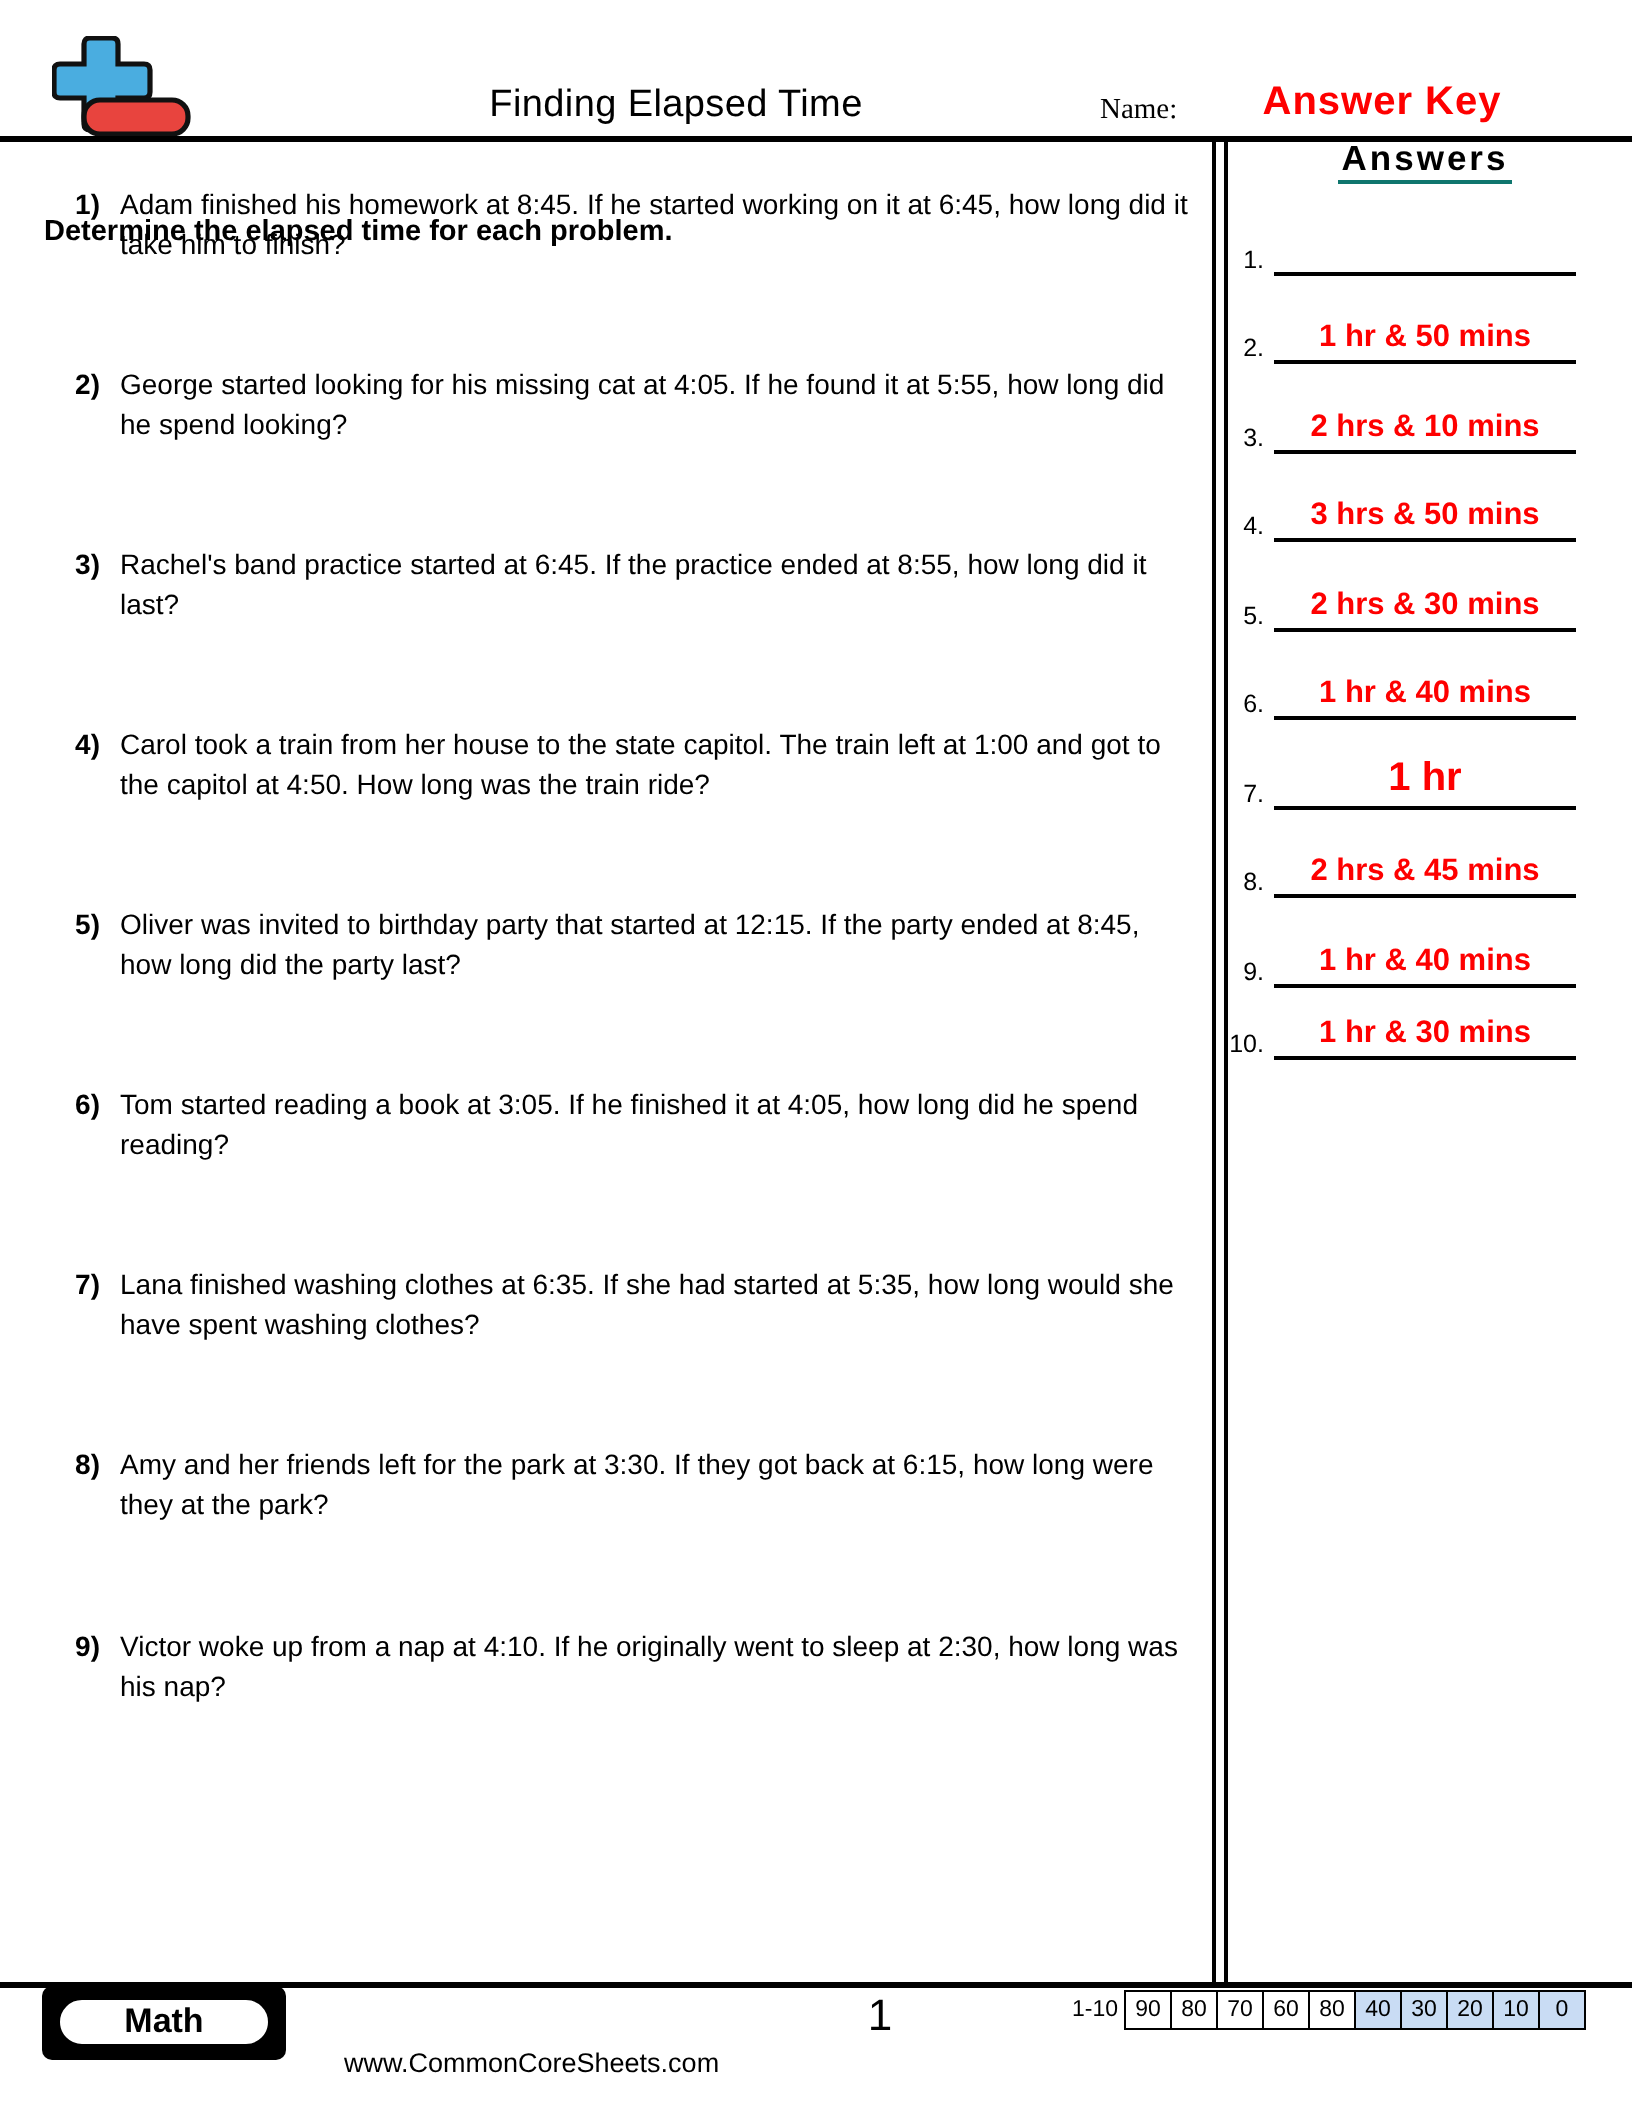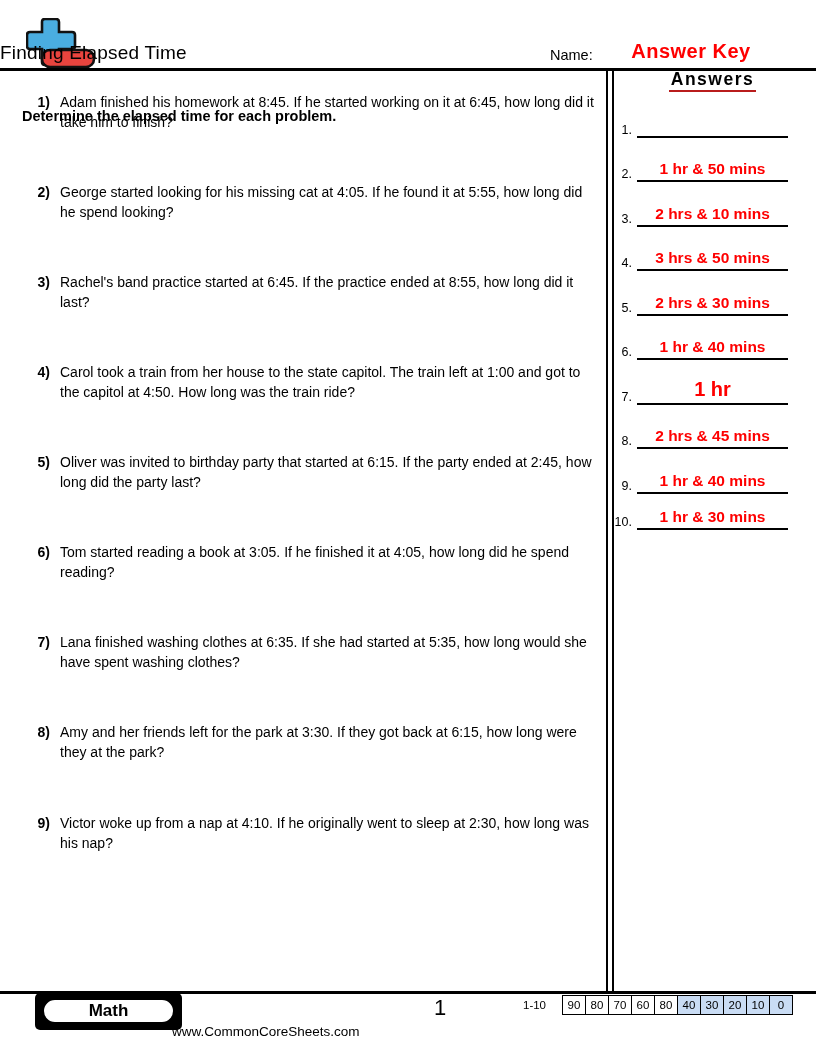--- a/index.html
+++ b/index.html
@@ -7,24 +7,24 @@
     position:relative; width:816px; height:1056px; margin:0 auto;
     background:#fff; color:#000;
     font-family:"Liberation Sans", sans-serif;
     overflow:hidden;
   }
   
   .logo { position:absolute; left:26px; top:18px; }
   .logo-plus  { fill:var(--logo-blue); stroke:#111; stroke-width:2.6px; }
   .logo-minus { fill:var(--logo-red);  stroke:#111; stroke-width:2.6px; }
   .page-title {
-    position:absolute; left:0; top:42px; width:676px; text-align:left;
+    position:absolute; left:0; top:42px; width:676px; text-align:center;
     font-size:19px; letter-spacing:0.2px;
   }
-  .name-label { position:absolute; left:550px; top:47px; font-size:14.5px; }
+  .name-label { position:absolute; left:550px; top:47px; font-size:14.5px;font-family:Liberation Serif, serif; }
   .answer-key {
     position:absolute; left:610px; top:40px; width:162px; text-align:center;
     color:var(--answer-red); font-weight:bold; font-size:20px; letter-spacing:0.5px;
   }
   .header-rule { position:absolute; left:0; top:68px; width:816px; height:3px; background:#000; }
   .instructions { position:absolute; left:22px; top:72px; font-weight:bold; font-size:14.5px;margin-top:36px; }
   .v-divider {
     position:absolute; left:606px; top:68px; width:8px; height:923px;
     border-left:2.5px solid #000; border-right:2.5px solid #000; box-sizing:border-box;
   }
@@ -32,50 +32,50 @@
   .problem { position:absolute; left:24px; width:574px; display:flex; }
   .problem-num {
     flex:none; width:26px; text-align:right; margin-right:10px;
     font-weight:bold; font-size:14px; line-height:19.5px;
   }
   .problem-text { width:548px; font-size:14px; line-height:19.5px; }
   
   .answers-heading { position:absolute; left:637px; top:69px; width:151px; text-align:center; }
   .answers-heading span {
     font-weight:bold; font-size:17.5px; letter-spacing:1.5px;
-    border-bottom:2px solid #b91c1c; padding:0 2px 1px 2px;
+    border-bottom:2px solid #0f766e; padding:0 2px 1px 2px;
   }
   .answer-row { position:absolute; left:610px; width:180px; height:30px; }
   .answer-num {
     position:absolute; left:0; bottom:1px; width:22px; text-align:right; font-size:12.5px;
   }
   .answer-line {
     position:absolute; left:27px; bottom:0; width:151px; height:0;
     border-bottom:2px solid #000;
   }
   .answer-value {
     position:absolute; left:27px; bottom:4px; width:151px; text-align:center;
     color:var(--answer-red); font-weight:bold; font-size:15.5px; white-space:nowrap;
   }
   .answer-row.large .answer-value { font-size:20px; }
   
   .footer-rule { position:absolute; left:0; top:991px; width:816px; height:2.5px; background:#000; }
   .math-badge {
-    position:absolute; left:21px; top:993px; width:147px; height:37px;
-    background:#000; border-radius:5px;margin-left:14px;
+    position:absolute; left:21px; top:993px; width:122px; height:37px;
+    background:#000; border-radius:5px;
   }
   .math-badge-pill {
     position:absolute; left:7px; top:5px; right:7px; bottom:6px;
     background:#fff; border:2px solid #000; border-radius:13px;
     display:flex; align-items:center; justify-content:center;
     font-weight:bold; font-size:17px;
   }
   .website { position:absolute; left:172px; top:1012px; font-size:13.5px;margin-top:12px; }
   .page-num { position:absolute; left:395px; top:995px; width:90px; text-align:center; font-size:22px; }
-  .score-range { position:absolute; left:523px; top:999px; width:36px; font-size:11.5px; }
+  .score-range { position:absolute; left:523px; top:999px; width:36px; text-align:right; font-size:11.5px; }
   .score-table { position:absolute; left:562px; top:995px; border-collapse:collapse; }
   .score-table td {
     border:1.5px solid #000; min-width:18px; height:18px; padding:0 2px;
     text-align:center; font-size:11.5px; background:#fff;
   }
   .score-table td.hl { background:var(--score-highlight-blue); }
 </style>
 </head>
 <body>
 
@@ -104,21 +104,21 @@
   <div class="problem" style="top:273px">
     <span class="problem-num">3)</span>
     <span class="problem-text">Rachel's band practice started at 6:45. If the practice ended at 8:55, how long did it last?</span>
   </div>
   <div class="problem" style="top:363px">
     <span class="problem-num">4)</span>
     <span class="problem-text">Carol took a train from her house to the state capitol. The train left at 1:00 and got to the capitol at 4:50. How long was the train ride?</span>
   </div>
   <div class="problem" style="top:453px">
     <span class="problem-num">5)</span>
-    <span class="problem-text">Oliver was invited to birthday party that started at 6:15. If the party ended at 2:45, how long did the party last?</span>
+    <span class="problem-text">Oliver was invited to birthday party that started at 12:15. If the party ended at 8:45, how long did the party last?</span>
   </div>
   <div class="problem" style="top:543px">
     <span class="problem-num">6)</span>
     <span class="problem-text">Tom started reading a book at 3:05. If he finished it at 4:05, how long did he spend reading?</span>
   </div>
   <div class="problem" style="top:633px">
     <span class="problem-num">7)</span>
     <span class="problem-text">Lana finished washing clothes at 6:35. If she had started at 5:35, how long would she have spent washing clothes?</span>
   </div>
   <div class="problem" style="top:723px">

